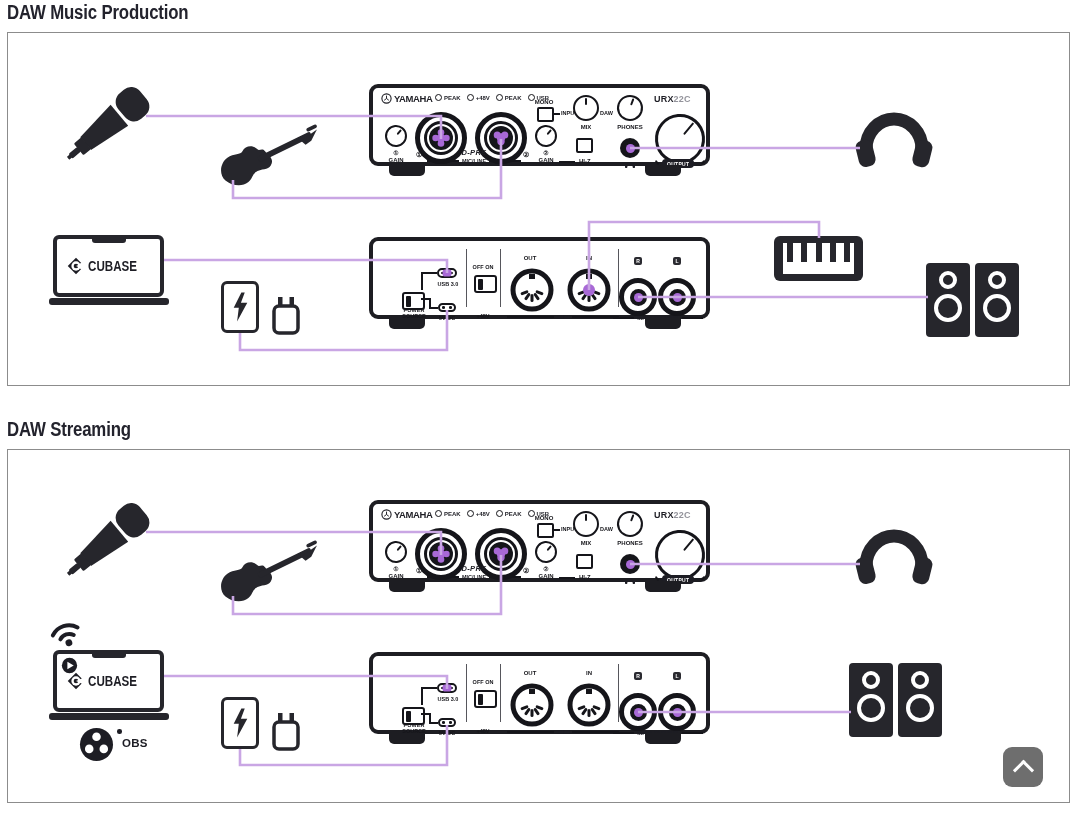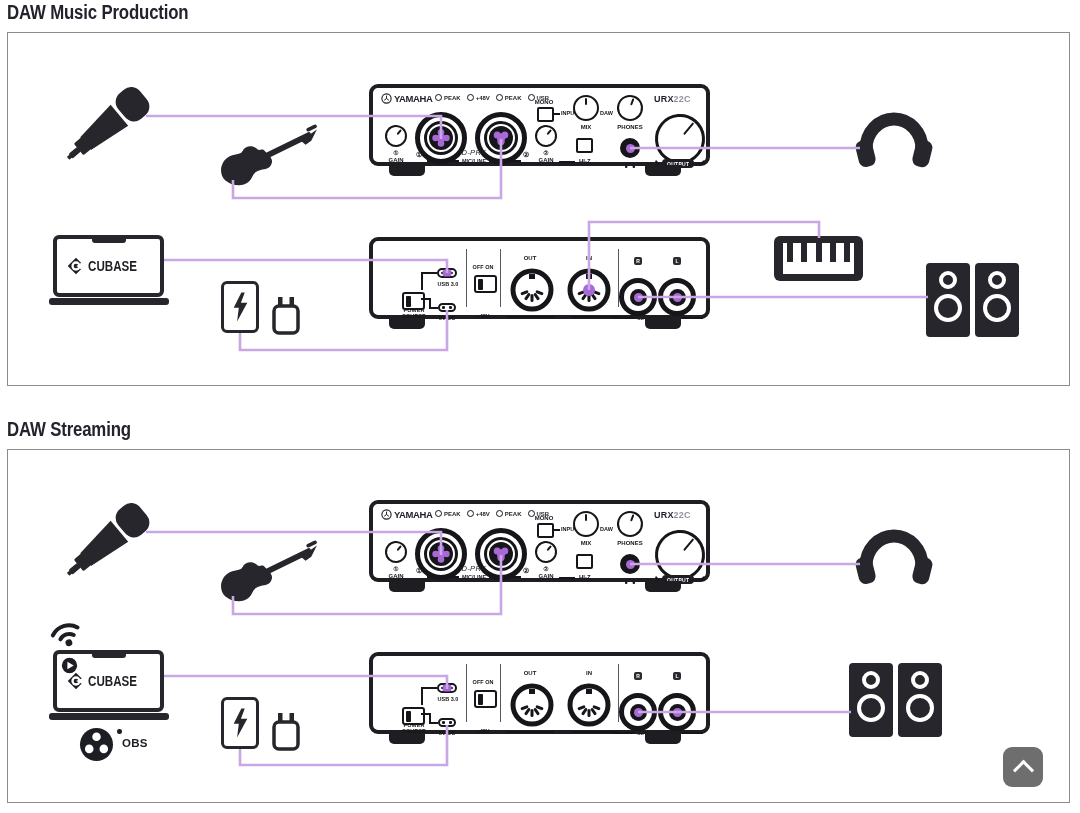--- a/index.html
+++ b/index.html
@@ -39,21 +39,21 @@
   .rot40 { transform:rotate(40deg); }
   .rot20 { transform:rotate(20deg); }
   .tick { position:absolute; width:2px; height:5px; background:#15151a; border-radius:1px; }
 
   .cjack { position:absolute; width:52px; height:52px; border:5px solid #15151a; border-radius:50%; background:#fff; box-sizing:border-box; display:flex; align-items:center; justify-content:center; }
   .cjack .mid { width:34px; height:34px; border:3px solid #15151a; border-radius:50%; box-sizing:border-box; display:flex; align-items:center; justify-content:center; }
   .cjack .core { width:24px; height:24px; background:#15151a; border-radius:50%; display:flex; align-items:center; justify-content:center; }
   .plugsvg { width:18px; height:18px; }
 
   .dpre { position:absolute; text-align:center; }
-  .dpre1 { font-size:7.5px; font-weight:400; font-style:italic; letter-spacing:0.3px; }
+  .dpre1 { font-size:7.5px; font-weight:700; font-style:italic; letter-spacing:0.3px; }
   .dpre2 { display:flex; align-items:center; gap:3px; margin-top:1px; }
   .dpre2 i { flex:1; height:1.6px; background:#15151a; }
   .dpre2 span { font-size:5.5px; font-weight:700; }
 
   .sq { position:absolute; width:13px; height:11px; border:2px solid #15151a; border-radius:2px; background:#fff; }
   .pjack { position:absolute; width:20px; height:20px; background:#15151a; border-radius:50%; display:flex; align-items:center; justify-content:center; }
   .pjack i { width:9px; height:9px; background:#a869d6; border-radius:50%; }
   .hpsym { position:absolute; width:12px; height:9px; }
 
   .model { position:absolute; font-size:9px; font-weight:700; letter-spacing:0.2px; }

